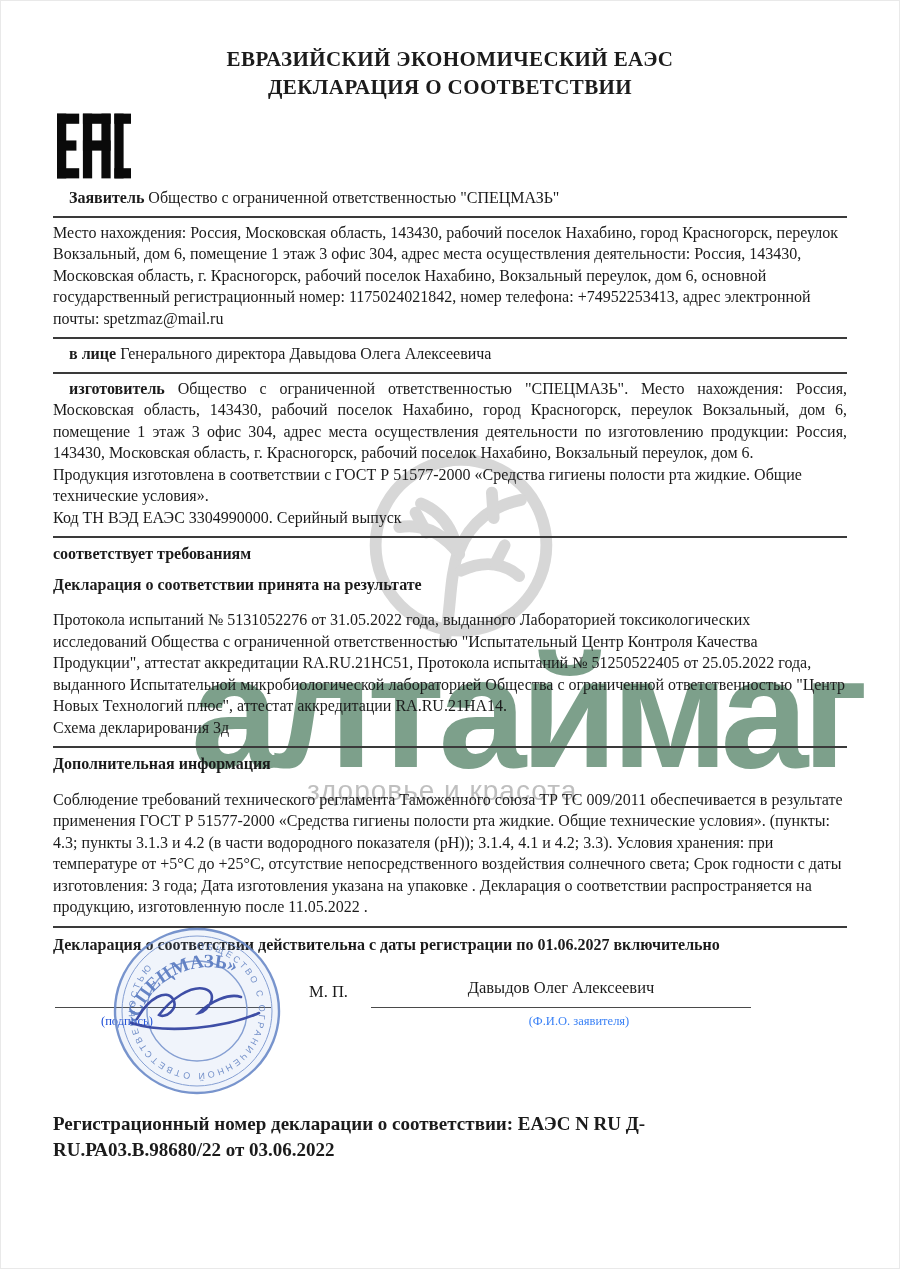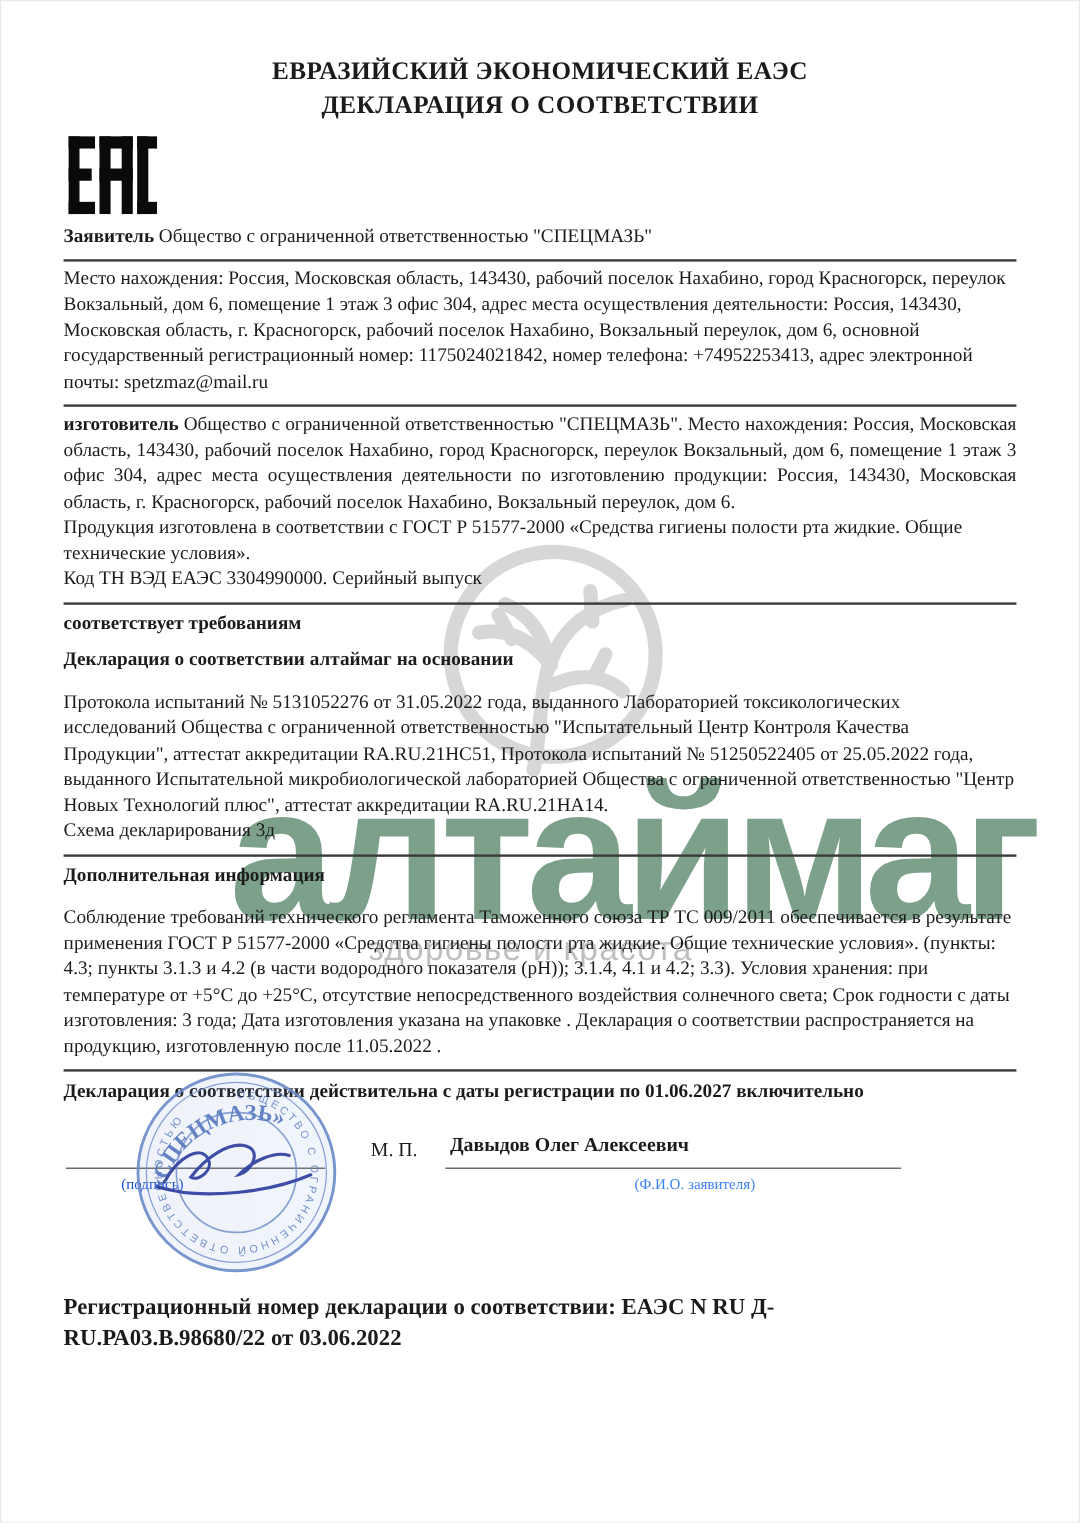--- a/index.html
+++ b/index.html
@@ -16,30 +16,30 @@
     overflow:hidden;
     border:1px solid #e9e9e9;
   }
   .content{position:relative;z-index:2;}
   .title{ text-align:center;font-weight:bold;font-size:21px;line-height:28px;letter-spacing:.4px;}
   .eac{margin:12px 0 4px 4px;}
   .eac svg{display:block;}
   .rule{border-bottom:2px solid #3a3a3a;}
   .row{padding:4px 0 7px 0;}
   .blk{padding:4px 0 8px 0;}
-  b.lbl{font-weight:bold;}
+  b.lbl{font-weight:bold;margin-left:16px;}
   .just{text-align:justify;}
   .hdg{font-weight:bold;padding:5px 0 4px 0;}
   .gap-top{margin-top:6px;}
   .validity{font-weight:bold;padding:6px 0 4px 0;}
   .sigzone{position:relative;height:122px;margin-top:4px;}
   .sig-line{position:absolute;left:2px;top:44px;width:216px;border-top:1.5px solid #4a4a4a;}
   .sig-cap{position:absolute;left:48px;top:48px;font-size:12.5px;color:#1d4ed8;}
   .mp{position:absolute;left:256px;top:18px;font-size:16.5px;}
-  .fio{position:absolute;left:322px;top:14px;width:372px;font-size:16.5px;font-weight:bold;}
+  .fio{position:absolute;left:322px;top:14px;width:372px;text-align:center;font-size:16.5px;}
   .fio-line{position:absolute;left:318px;top:44px;width:380px;border-top:1.5px solid #4a4a4a;}
   .fio-cap{position:absolute;left:340px;top:48px;width:372px;text-align:center;font-size:12.5px;color:#3b82f6;}
   .reg{margin-top:26px;font-weight:bold;font-size:19px;line-height:26px;max-width:760px;}
   
   .wm-tree{position:absolute;left:356px;top:448px;z-index:1;opacity:.5;}
   .wm-brand{
     position:absolute;left:190px;top:636px;z-index:1;
     font-family:Liberation Sans, sans-serif;
     font-weight:bold;font-size:158px;line-height:150px;letter-spacing:-6px;
     color:#14532d;opacity:.55;white-space:nowrap;
@@ -97,34 +97,38 @@
       </svg>
     </div>
 
     <div class="row rule">
       <b class="lbl">Заявитель</b>
       <span>Общество с ограниченной ответственностью "СПЕЦМАЗЬ"</span>
     </div>
 
     <div class="blk rule">Место нахождения: Россия, Московская область, 143430, рабочий поселок Нахабино, город Красногорск, переулок Вокзальный, дом 6, помещение 1 этаж 3 офис 304, адрес места осуществления деятельности: Россия, 143430, Московская область, г. Красногорск, рабочий поселок Нахабино, Вокзальный переулок, дом 6, основной государственный регистрационный номер: 1175024021842, номер телефона: +74952253413, адрес электронной почты: spetzmaz@mail.ru</div>
 
+    <div class="row rule">
+      <b class="lbl">в лице</b>
+      <span>Генерального директора Давыдова Олега Алексеевича</span>
+    </div>
 
 
     <div class="blk rule">
       <div class="just">
         <b class="lbl">изготовитель</b>
         <span>Общество с ограниченной ответственностью "СПЕЦМАЗЬ". Место нахождения: Россия, Московская область, 143430, рабочий поселок Нахабино, город Красногорск, переулок Вокзальный, дом 6, помещение 1 этаж 3 офис 304, адрес места осуществления деятельности по изготовлению продукции: Россия, 143430, Московская область, г. Красногорск, рабочий поселок Нахабино, Вокзальный переулок, дом 6.</span>
       </div>
       <div>Продукция изготовлена в соответствии с ГОСТ Р 51577-2000 «Средства гигиены полости рта жидкие. Общие технические условия».</div>
       <div>Код ТН ВЭД ЕАЭС 3304990000. Серийный выпуск</div>
     </div>
 
     <div class="hdg">соответствует требованиям</div>
 
-    <div class="hdg">Декларация о соответствии алтаймаг на основании</div>
+    <div class="hdg">Декларация о соответствии принята на результате</div>
     <div class="blk rule gap-top">
       <div>Протокола испытаний № 5131052276 от 31.05.2022 года, выданного Лабораторией токсикологических исследований Общества с ограниченной ответственностью "Испытательный Центр Контроля Качества Продукции", аттестат аккредитации RA.RU.21HC51, Протокола испытаний № 51250522405 от 25.05.2022 года, выданного Испытательной микробиологической лабораторией Общества с ограниченной ответственностью "Центр Новых Технологий плюс", аттестат аккредитации RA.RU.21HA14.</div>
       <div>Схема декларирования 3д</div>
     </div>
 
     <div class="hdg">Дополнительная информация</div>
     <div class="blk rule gap-top">Соблюдение требований технического регламента Таможенного союза ТР ТС 009/2011 обеспечивается в результате применения ГОСТ Р 51577-2000 «Средства гигиены полости рта жидкие. Общие технические условия». (пункты: 4.3; пункты 3.1.3 и 4.2 (в части водородного показателя (рН)); 3.1.4, 4.1 и 4.2; 3.3). Условия хранения: при температуре от +5°С до +25°С, отсутствие непосредственного воздействия солнечного света; Срок годности с даты изготовления: 3 года; Дата изготовления указана на упаковке . Декларация о соответствии распространяется на продукцию, изготовленную после 11.05.2022 .</div>
 
     <div class="validity">Декларация о соответствии  действительна с даты регистрации по 01.06.2027 включительно</div>
 

